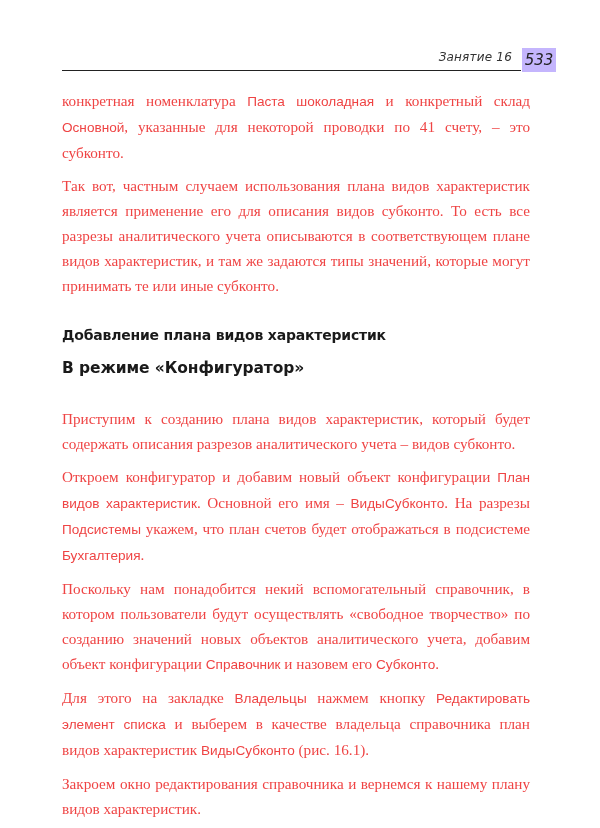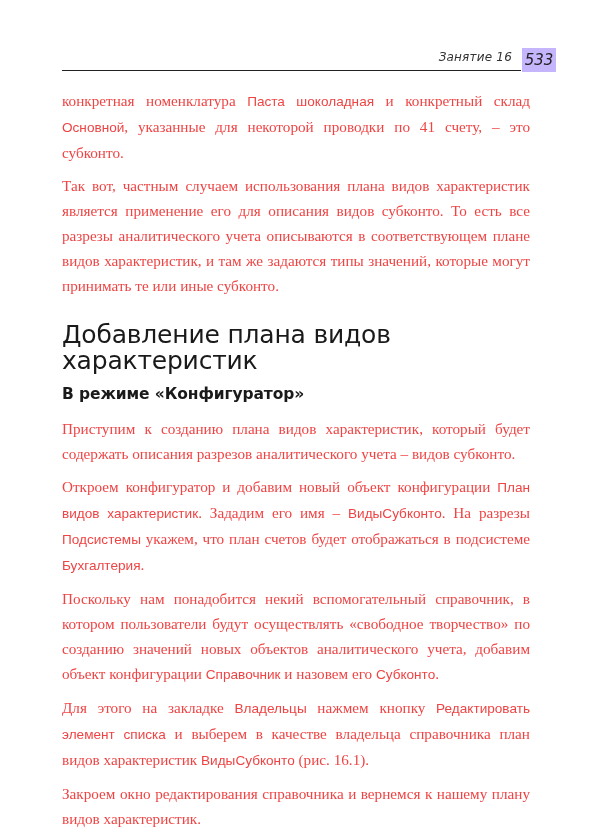--- a/index.html
+++ b/index.html
@@ -28,25 +28,25 @@
   p {
     margin: 0 8px 8px 0;
     font-family: "Liberation Serif", serif; font-size: 15.2px; line-height: 25px;
     text-align: justify; color: #ef4444; hyphens: manual;
   }
   .ui {
     font-family: "Liberation Sans", sans-serif; font-size: 13.6px;
   }
   h1 {
     margin: 24px 0 8px 0;
-    font-family: "DejaVu Sans", sans-serif; font-weight: normal; font-size: 25px; line-height: 26px; color: #1a1a1a;
+    font-family: "DejaVu Sans", sans-serif; font-weight: bold; font-size: 14px; line-height: 26px; color: #1a1a1a;
     letter-spacing: -0.2px;
   }
   h2 {
-    margin: 0 0 10px 0;
+    margin: 0 0 26px 0;
     font-family: "DejaVu Sans", sans-serif; font-weight: bold; font-size: 15.5px; line-height: 24px; color: #1a1a1a;
     letter-spacing: -0.1px;
   }
   ul.bullets { list-style: none; margin: 4px 0 0 0; padding: 0; }
   ul.bullets li {
     position: relative; padding-left: 25px; height: 22.5px;
     font-family: "Liberation Sans", sans-serif; font-size: 13.6px; line-height: 22px; color: #1e1e1e;
   }
   ul.bullets li .sq {
     position: absolute; left: 1px; top: 7px; width: 8px; height: 8px; background: #5a5a5a;
@@ -65,21 +65,21 @@
 
   <p><span>конкретная номенклатура </span><span class="ui">Паста шоколадная</span><span> и конкретный склад </span><span class="ui">Основной</span><span>, указанные для некоторой проводки по 41 счету, – это субконто.</span></p>
 
   <p>Так вот, частным случаем использования плана видов характе­ристик является применение его для описания видов субконто. То есть все разрезы аналитического учета описываются в соответству­ющем плане видов характеристик, и там же задаются типы значений, которые могут принимать те или иные субконто.</p>
 
   <h1>Добавление плана видов характеристик</h1>
   <h2>В режиме «Конфигуратор»</h2>
 
   <p>Приступим к созданию плана видов характеристик, который будет содержать описания разрезов аналитического учета – видов субконто.</p>
 
-  <p><span>Откроем конфигуратор и добавим новый объект конфигурации </span><span class="ui">План видов характеристик</span><span>. Зададим его имя – </span><span class="ui">ВидыСубконто</span><span>. На разрезы </span><span class="ui">Подсистемы</span><span> укажем, что план счетов будет отображаться в подси­стеме </span><span class="ui">Бухгалтерия</span><span>.</span></p>
+  <p><span>Откроем конфигуратор и добавим новый объект конфигурации </span><span class="ui">План видов характеристик</span><span>. Основной его имя – </span><span class="ui">ВидыСубконто</span><span>. На разрезы </span><span class="ui">Подсистемы</span><span> укажем, что план счетов будет отображаться в подси­стеме </span><span class="ui">Бухгалтерия</span><span>.</span></p>
 
   <p><span>Поскольку нам понадобится некий вспомогательный справочник, в котором пользователи будут осуществлять «свободное творчество» по созданию значений новых объектов аналитического учета, добавим объект конфигурации </span><span class="ui">Справочник</span><span> и назовем его </span><span class="ui">Субконто</span><span>.</span></p>
 
 
   <p><span>Для этого на закладке </span><span class="ui">Владельцы</span><span> нажмем кнопку </span><span class="ui">Редактировать элемент списка</span><span> и выберем в качестве владельца справочника план видов характеристик </span><span class="ui">ВидыСубконто</span><span> (рис. 16.1).</span></p>
 
   <p>Закроем окно редактирования справочника и вернемся к нашему плану видов характеристик.</p>
 
 
   <ul class="bullets">

